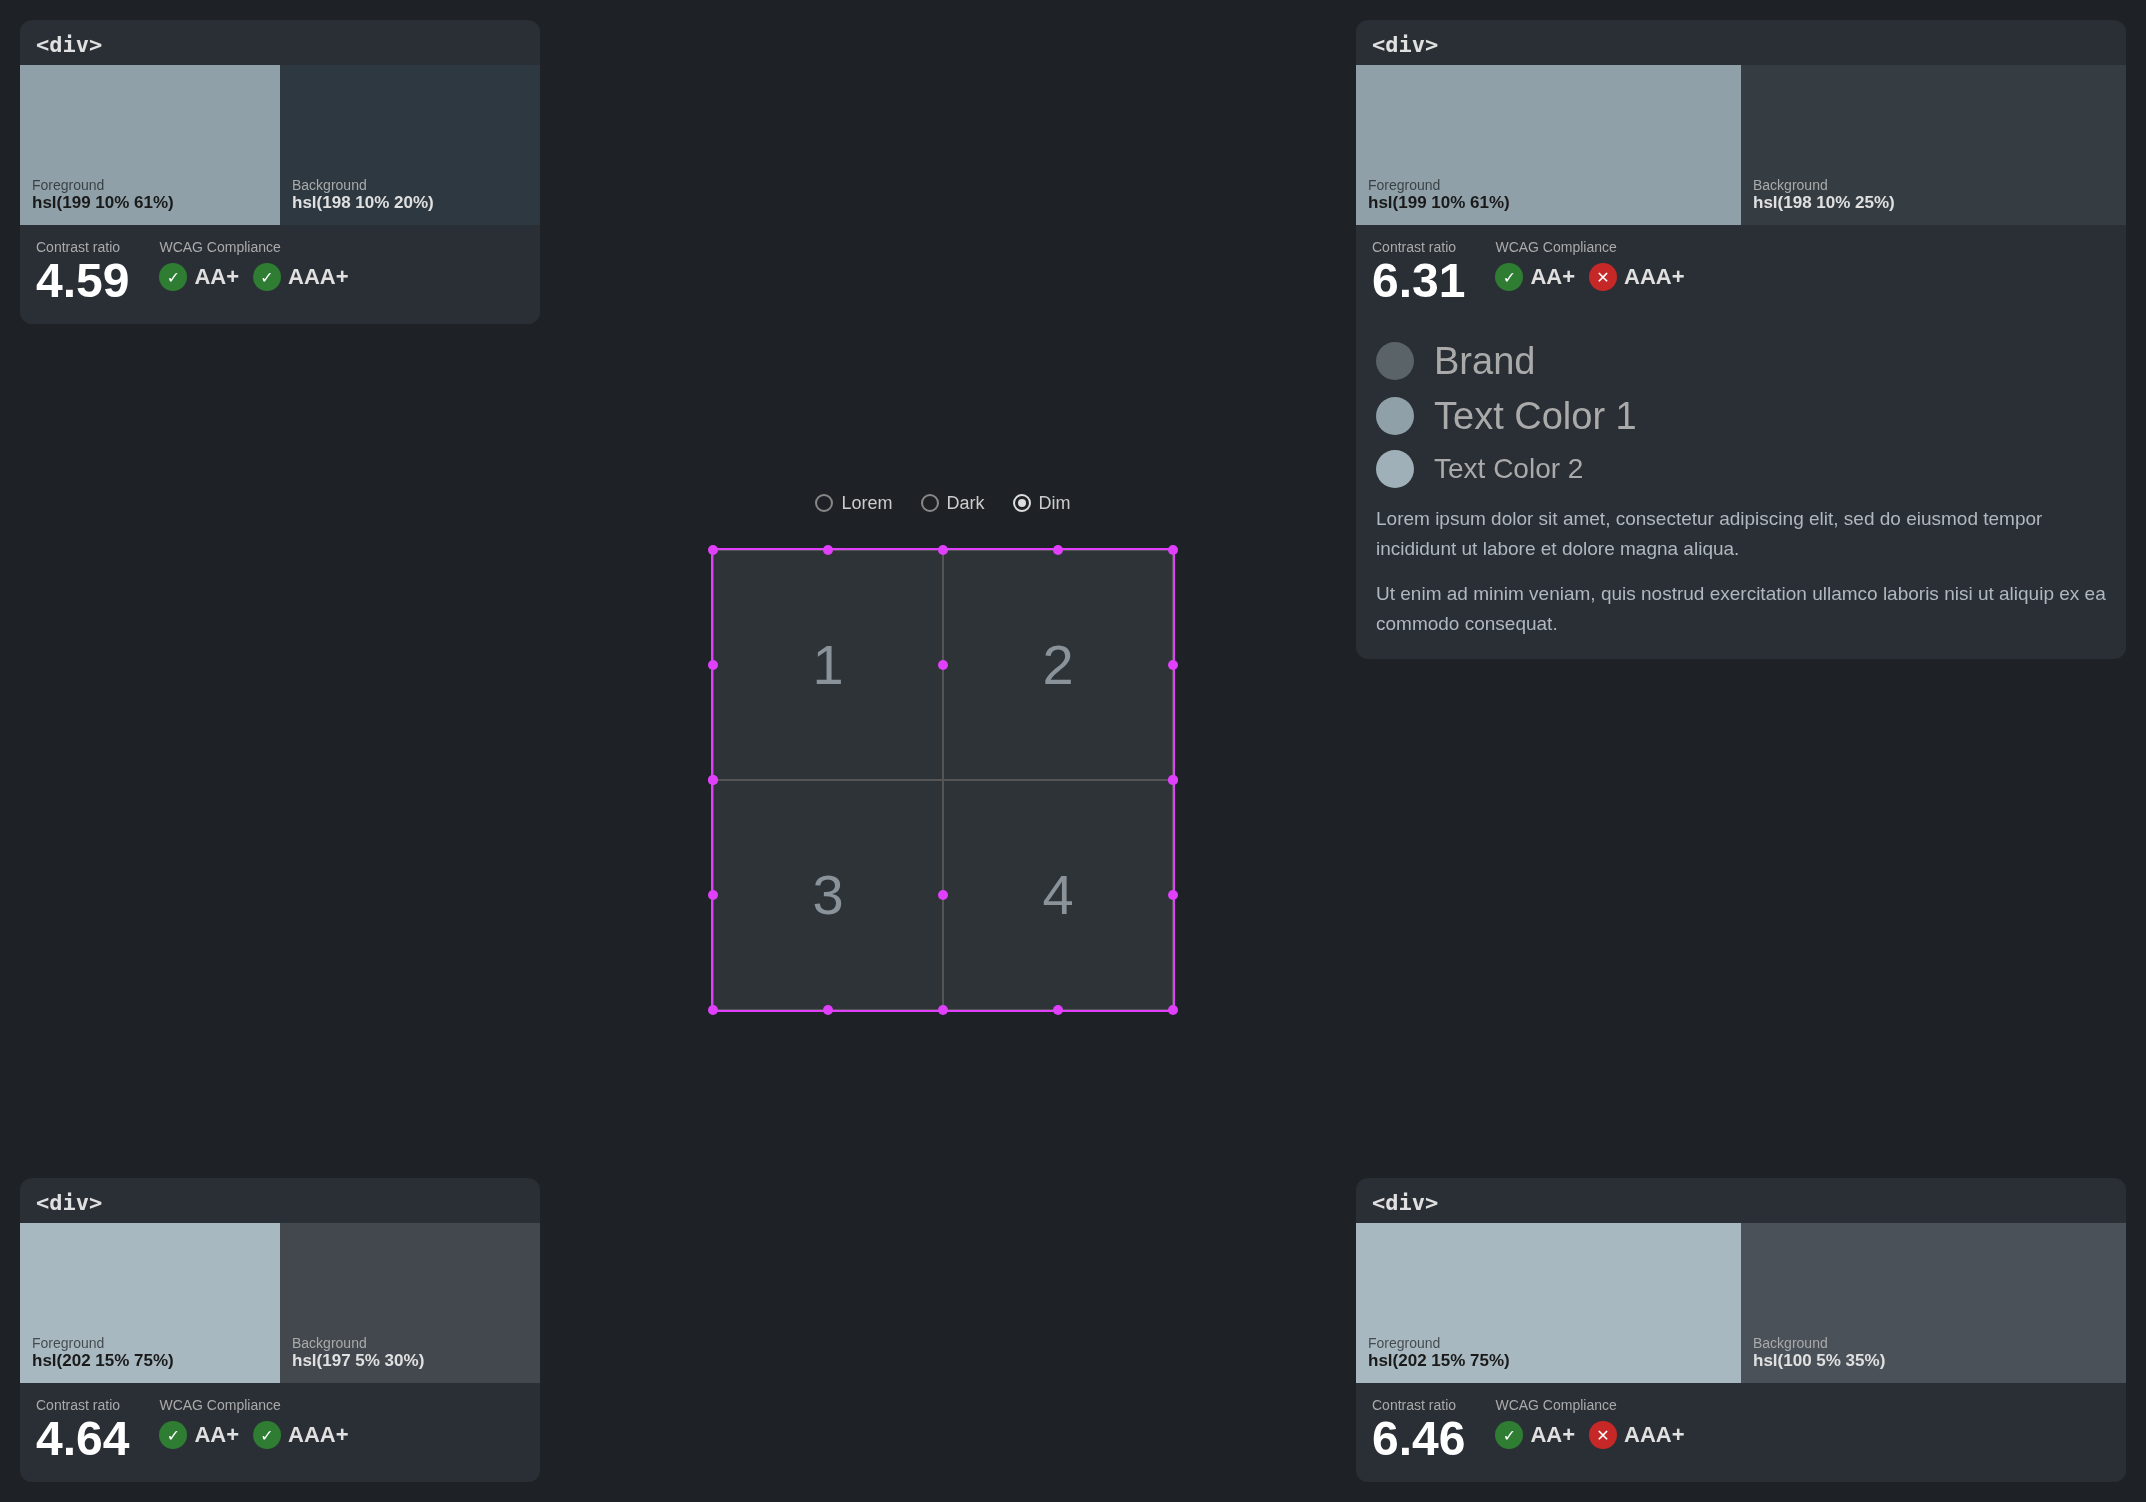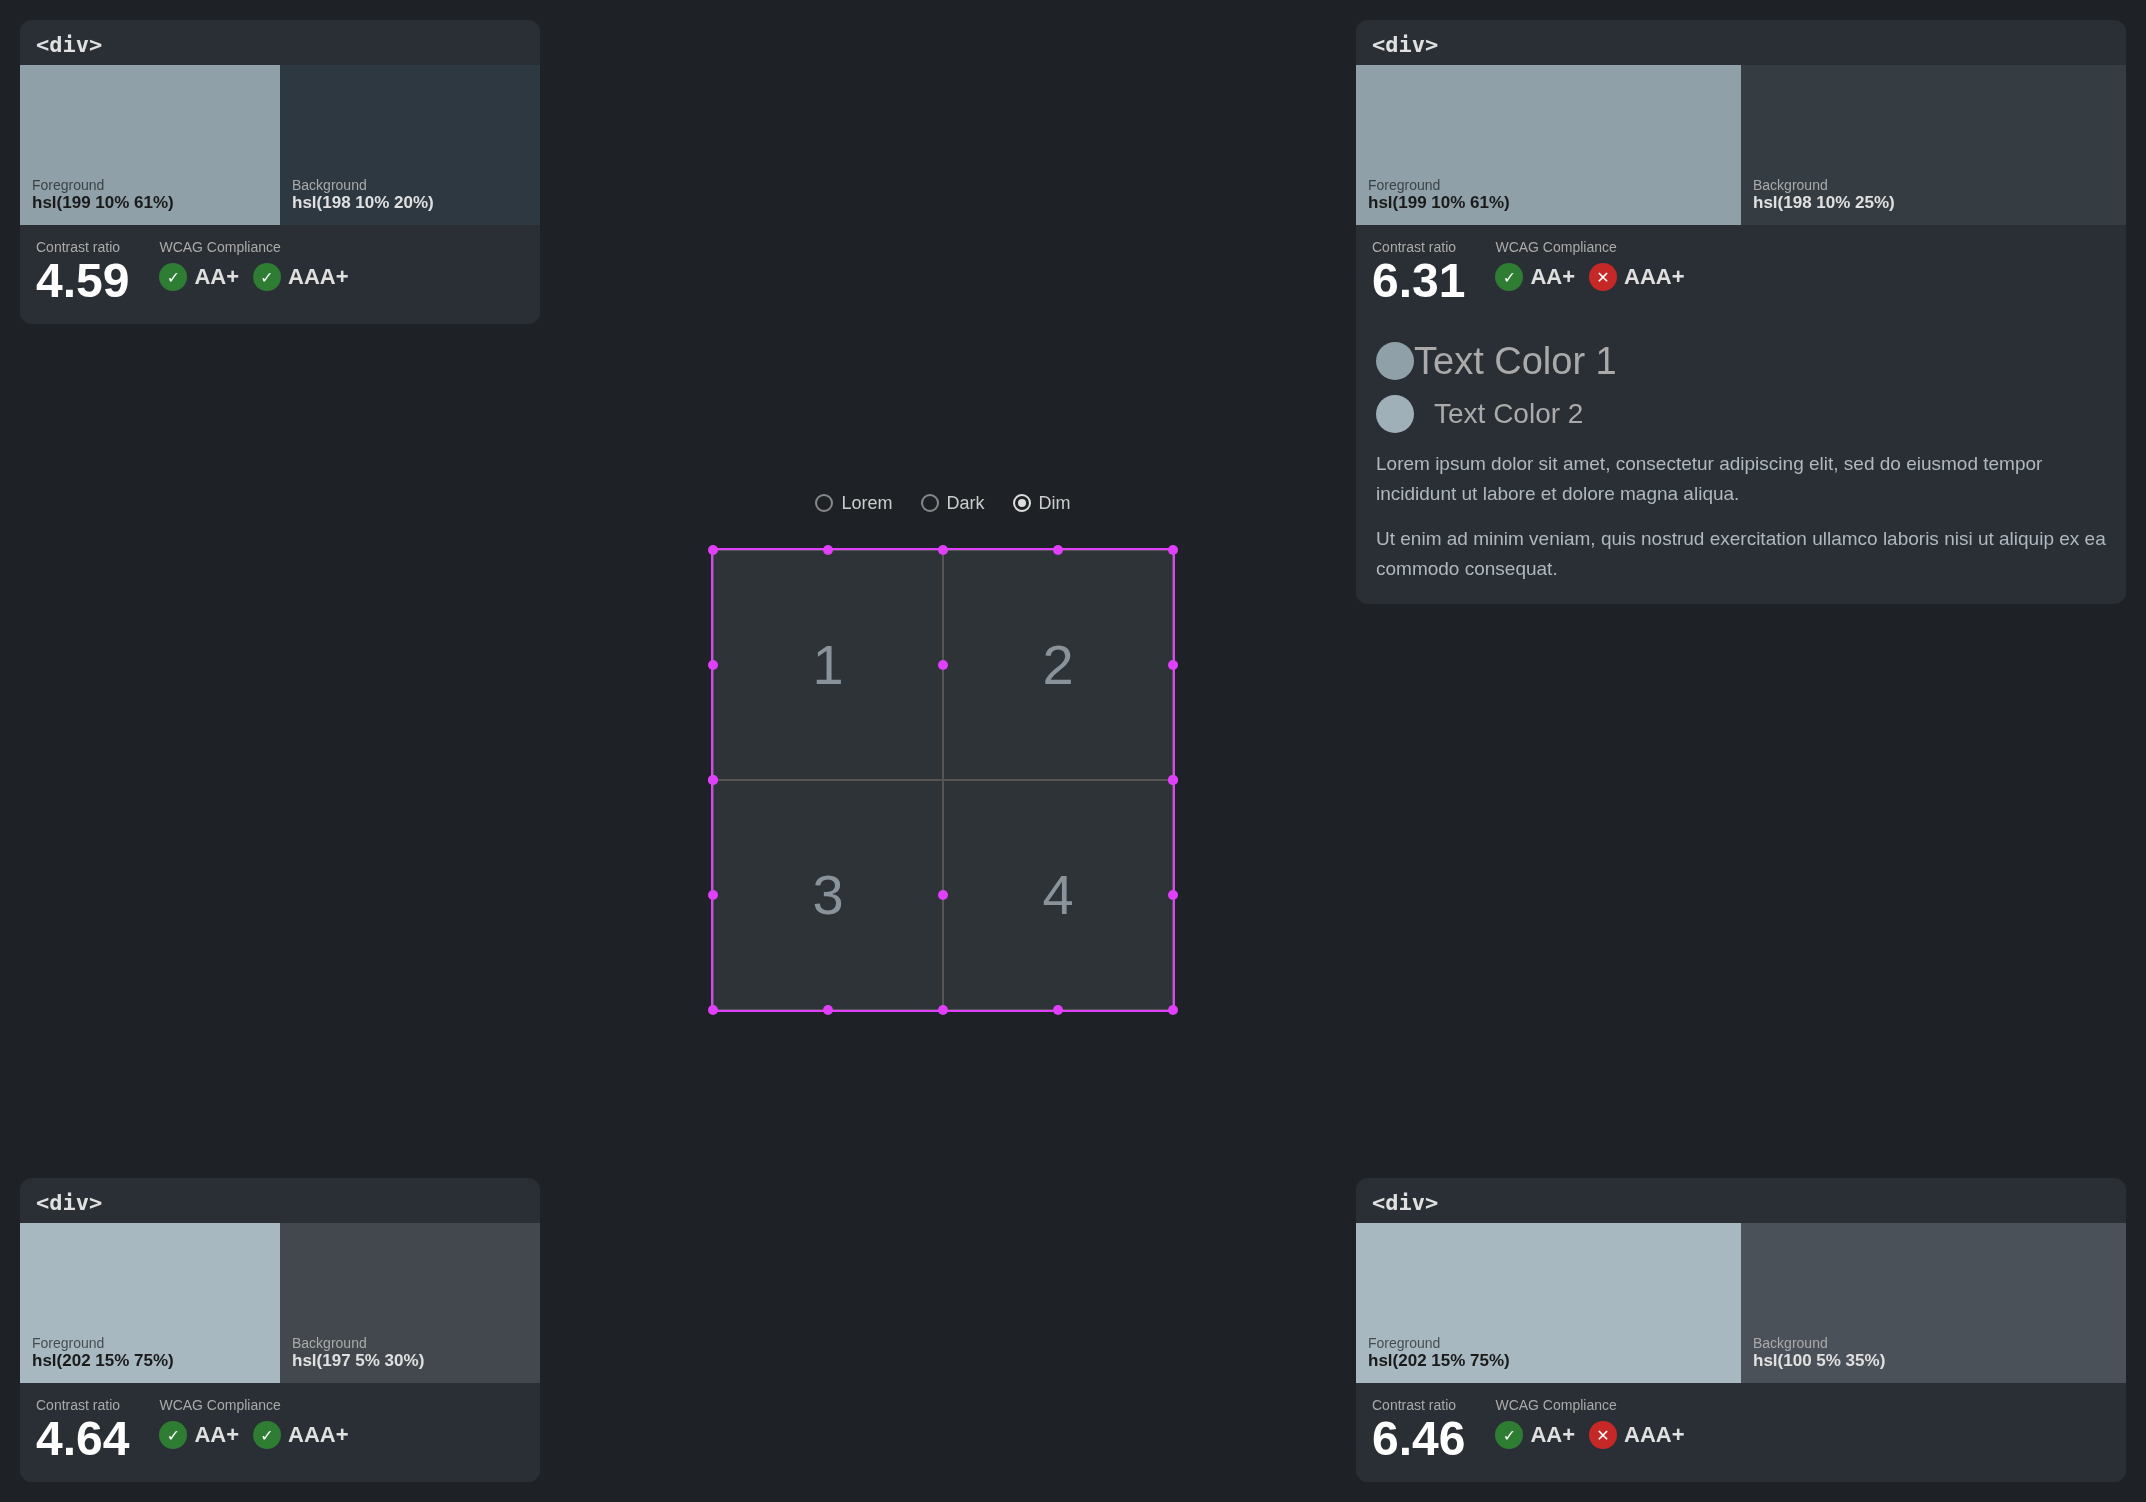--- a/index.html
+++ b/index.html
@@ -75,21 +75,25 @@
         </div>
         <div style="display:flex; align-items:center; gap:7px;">
           <div style="width:28px;height:28px;border-radius:50%;background:#c62828;display:flex;align-items:center;justify-content:center;color:#fff;font-size:16px;">✕</div>
           <span style="font-size:22px; font-weight:600; color:#e0e0e0;">AAA+</span>
         </div>
       </div>
     </div>
   </div>
 
   <div style="padding: 16px 20px 0;">
-    <div style="display:flex; align-items:center; margin-bottom:12px;">
+    <div style="display:flex; align-items:center; gap:20px; margin-bottom:12px;">
+      <div style="width:38px;height:38px;border-radius:50%;background:#5a6368;flex-shrink:0;"></div>
+      <span style="font-size:38px; color:#aaa;">Brand</span>
+    </div>
+    <div style="display:flex; align-items:center; gap:20px; margin-bottom:12px;">
       <div style="width:38px;height:38px;border-radius:50%;background:#8fa0a8;flex-shrink:0;"></div>
       <span style="font-size:38px; color:#aaa;">Text Color 1</span>
     </div>
     <div style="display:flex; align-items:center; gap:20px; margin-bottom:16px;">
       <div style="width:38px;height:38px;border-radius:50%;background:#a0b0b8;flex-shrink:0;"></div>
       <span style="font-size:28px; color:#aaa;">Text Color 2</span>
     </div>
     <p style="font-size:19px; color:#b0b8bf; line-height:1.6; margin-bottom:14px;">Lorem ipsum dolor sit amet, consectetur adipiscing elit, sed do eiusmod tempor incididunt ut labore et dolore magna aliqua.</p>
     <p style="font-size:19px; color:#b0b8bf; line-height:1.6; margin-bottom:20px;">Ut enim ad minim veniam, quis nostrud exercitation ullamco laboris nisi ut aliquip ex ea commodo consequat.</p>
   </div>

